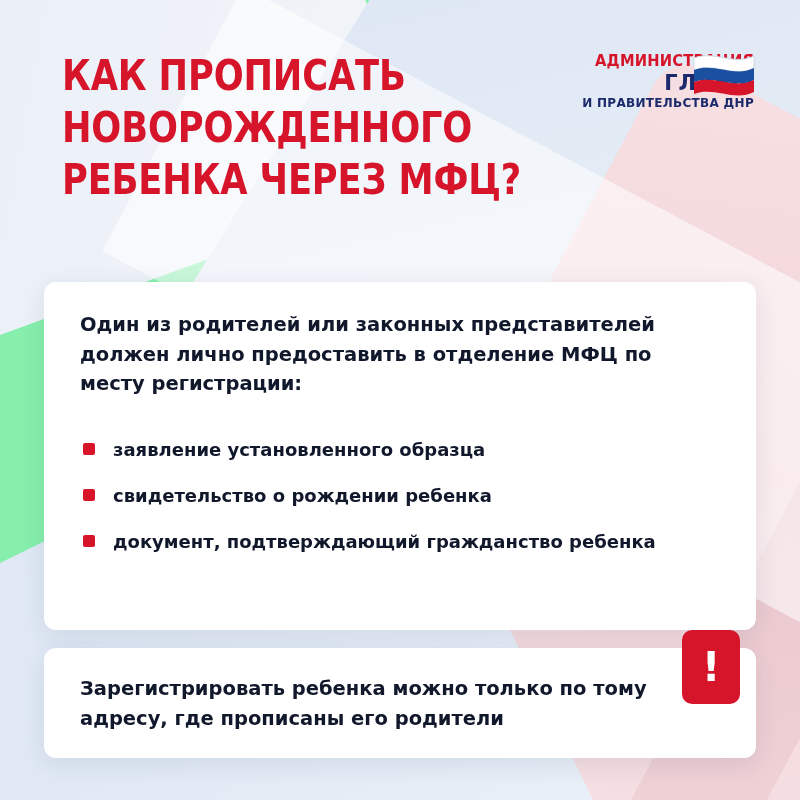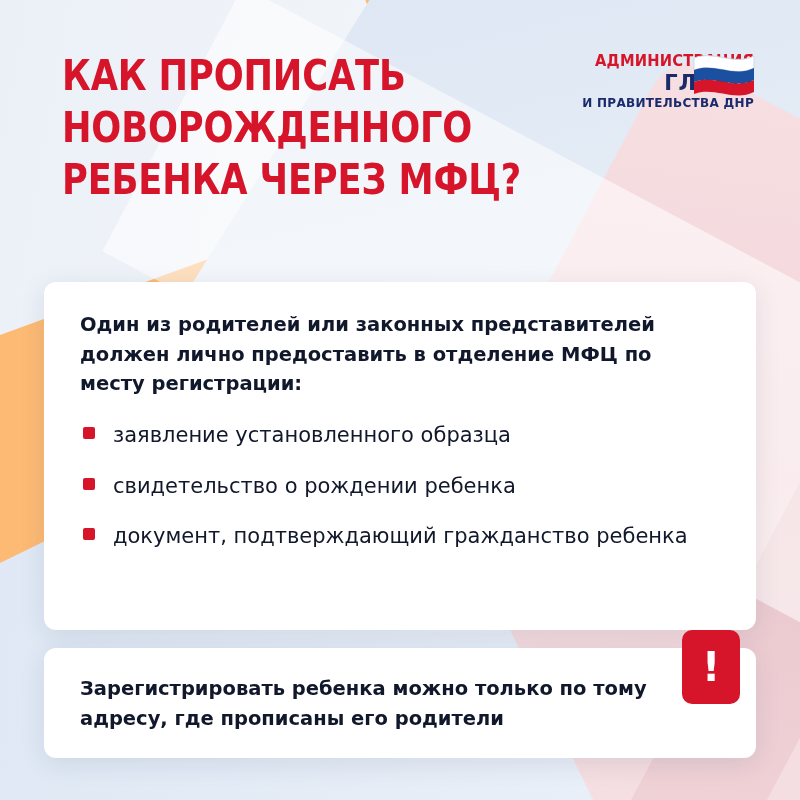--- a/index.html
+++ b/index.html
@@ -11,21 +11,21 @@
     height: 800px;
     font-family: "Liberation Sans", sans-serif;
     background: #eef2f7;
     overflow: hidden;
   }
 
   .poster {
     position: relative;
     width: 800px;
     height: 800px;
-    background: #fdba74;
+    background: #86efac;
     overflow: hidden;
   }
 
   
   .bg-layer { position: absolute; inset: 0; overflow: hidden; }
 
   .shape-blue-big {
     position: absolute;
     left: 300px;
     top: -160px;
@@ -191,23 +191,24 @@
     list-style: none;
     margin: 0;
     padding: 0;
   }
   .bullets li {
     position: relative;
     padding-left: 33px;
     margin-bottom: 19px;
     color: #11182b;
     font-family: "DejaVu Sans", sans-serif;
-    font-weight: 400;
-    font-size: 21px;
+    font-weight: 700;
+    font-size: 18px;
     line-height: 1.5;
+    margin-top: 16px;
   }
   .bullets li::before {
     content: "";
     position: absolute;
     left: 3px;
     top: 7px;
     width: 12px;
     height: 12px;
     background: #d6152a;
     border-radius: 2px;

